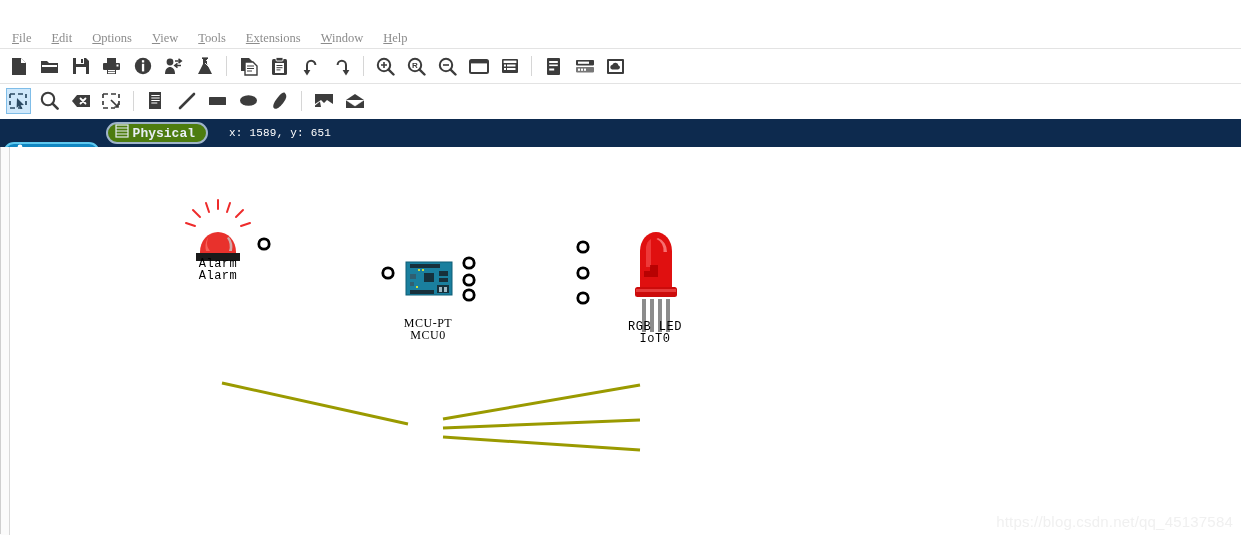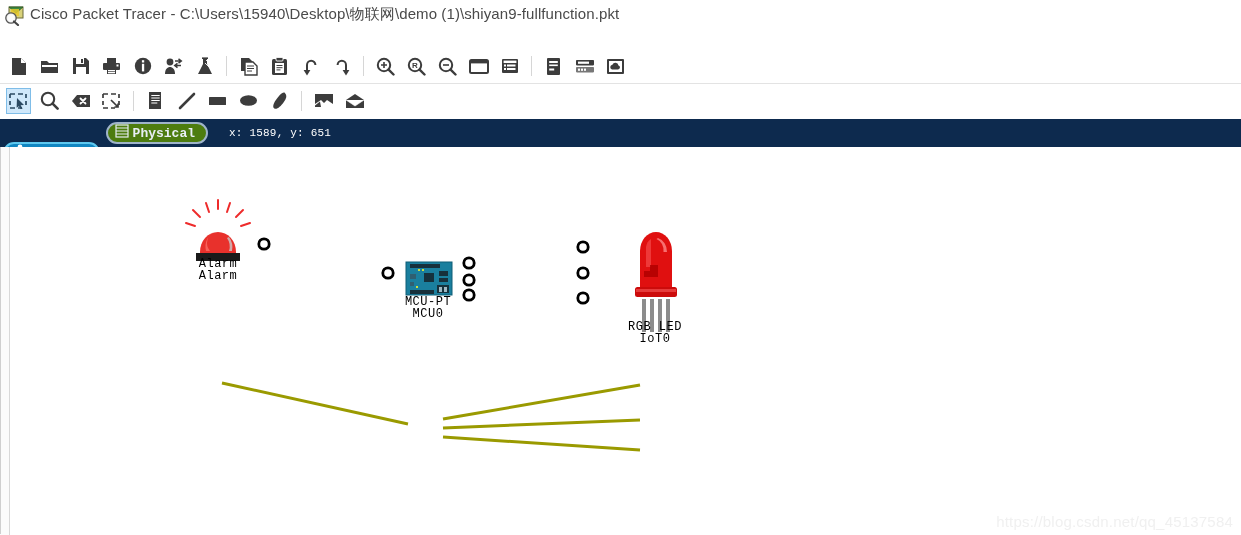--- a/index.html
+++ b/index.html
@@ -104,34 +104,31 @@
   .app-border{
     position:absolute;left:0;top:147px;width:1240px;height:387px;
     border-left:1px solid #cfcfcf;box-sizing:border-box;pointer-events:none;
   }
 </style>
 </head>
 <body>
 
 <div class="app">
 
-  <div class="titlebar">
-    <div class="pt-logo">
-      <svg width="22" height="22" viewBox="0 0 22 22">
-        <rect x="6" y="3" width="14" height="11" fill="#d9d27a" stroke="#6b6b3a" stroke-width="1"></rect>
-        <polygon points="6,3 13,9 20,3" fill="#3f8a3f" stroke="#2a5a2a" stroke-width="0.8"></polygon>
-        <rect x="8" y="5" width="8" height="7" fill="#e6c92e" opacity="0.85"></rect>
-        <circle cx="8" cy="14" r="5.2" fill="#f4f4f4" stroke="#555" stroke-width="1.3"></circle>
-        <circle cx="8" cy="14" r="3.4" fill="#ffffff" opacity="0.7"></circle>
-        <line x1="11" y1="17.5" x2="15" y2="21" stroke="#444" stroke-width="2.2" stroke-linecap="round"></line>
-      </svg>
-    </div>
-    <div class="title-text">Cisco Packet Tracer - C:\Users\15940\Desktop\物联网\demo (1)\shiyan9-fullfunction.pkt</div>
+
+  <div class="menubar">
+    <div class="menu-item"><span class="mn">F</span>ile</div>
+    <div class="menu-item"><span class="mn">E</span>dit</div>
+    <div class="menu-item"><span class="mn">O</span>ptions</div>
+    <div class="menu-item"><span class="mn">V</span>iew</div>
+    <div class="menu-item"><span class="mn">T</span>ools</div>
+    <div class="menu-item"><span class="mn">Ex</span>tensions</div>
+    <div class="menu-item"><span class="mn">W</span>indow</div>
+    <div class="menu-item"><span class="mn">H</span>elp</div>
   </div>
-
 
   <div class="toolbar1">
 
     <div class="tb-btn first">
       <svg width="17" height="19" viewBox="0 0 17 19">
         <path d="M2 1 h9 l5 5 v12 H2 Z" fill="#3c3c3c"></path>
         <path d="M11 1 v5 h5 Z" fill="#ffffff"></path>
       </svg>
     </div>
     <div class="tb-btn">
@@ -458,21 +455,21 @@
 
           <path d="M640 118 h8 v12 h-14 v-6 h6 Z" fill="#b00000" opacity="0.85"></path>
         </g>
       </svg>
 
       <div class="node-label" style="left:178px;top:111px;width:60px;">
         <div>Alarm</div>
         <div>Alarm</div>
       </div>
 
-      <div class="node-label" style="left:388px;top:149px;width:60px;">
+      <div class="node-label" style="left:388px;top:170px;width:60px;font-family:Liberation Serif, serif;">
         <div>MCU-PT</div>
         <div>MCU0</div>
       </div>
 
       <div class="node-label" style="left:606px;top:174px;width:78px;">
         <div>RGB LED</div>
         <div>IoT0</div>
       </div>
 
       <div class="watermark">https://blog.csdn.net/qq_45137584</div>

